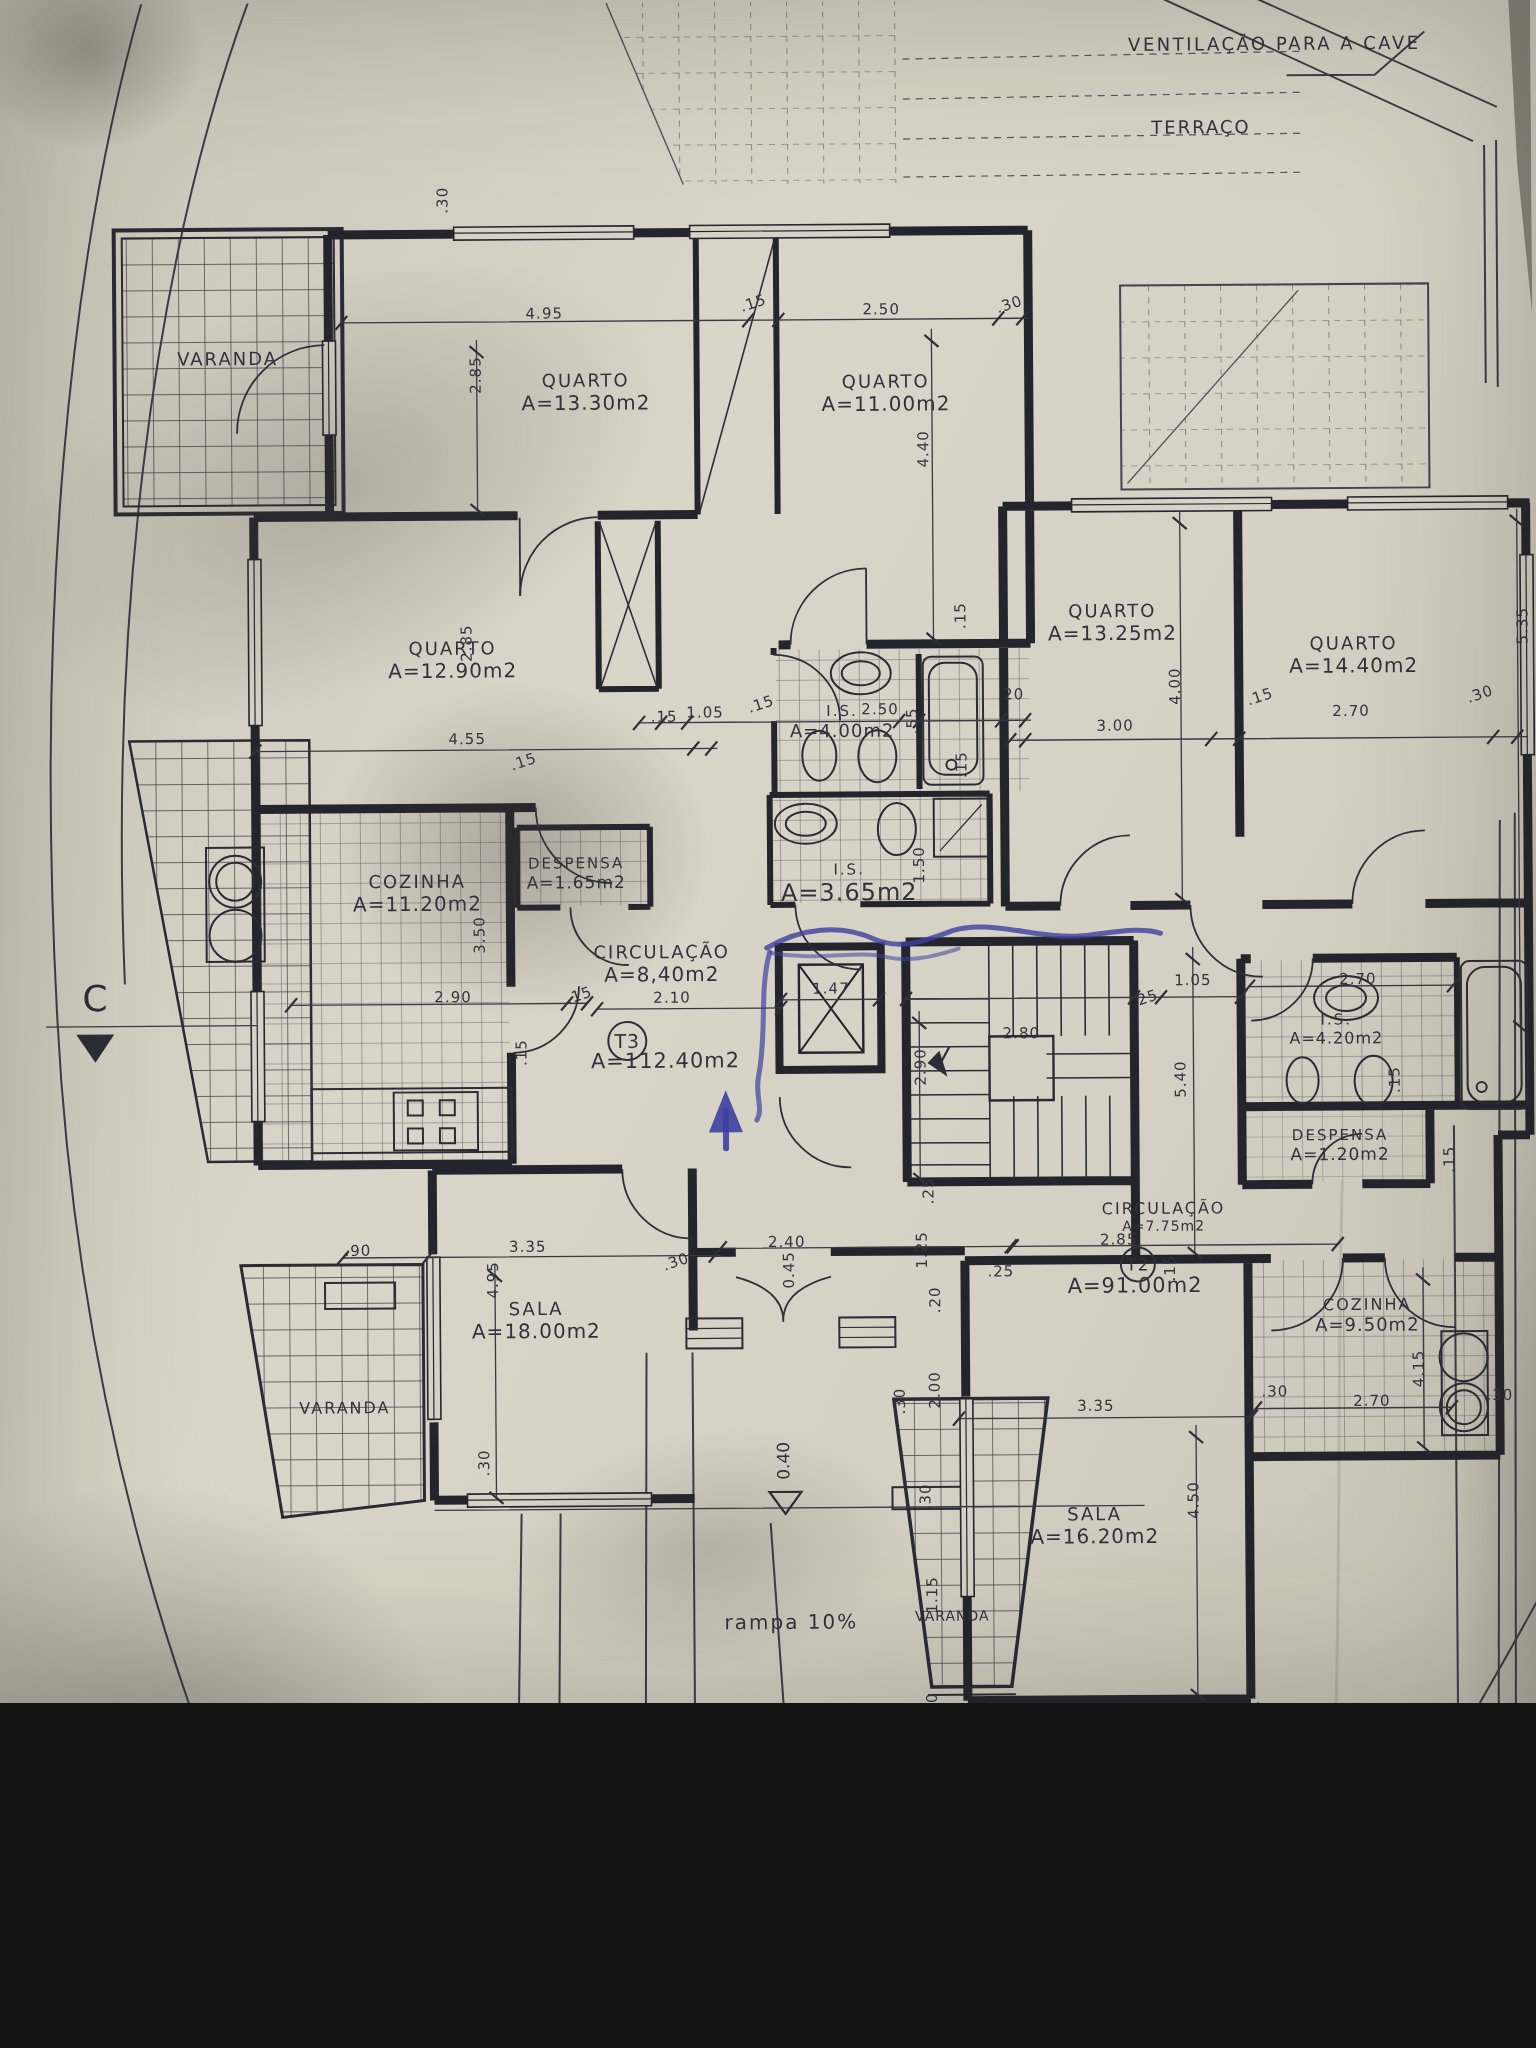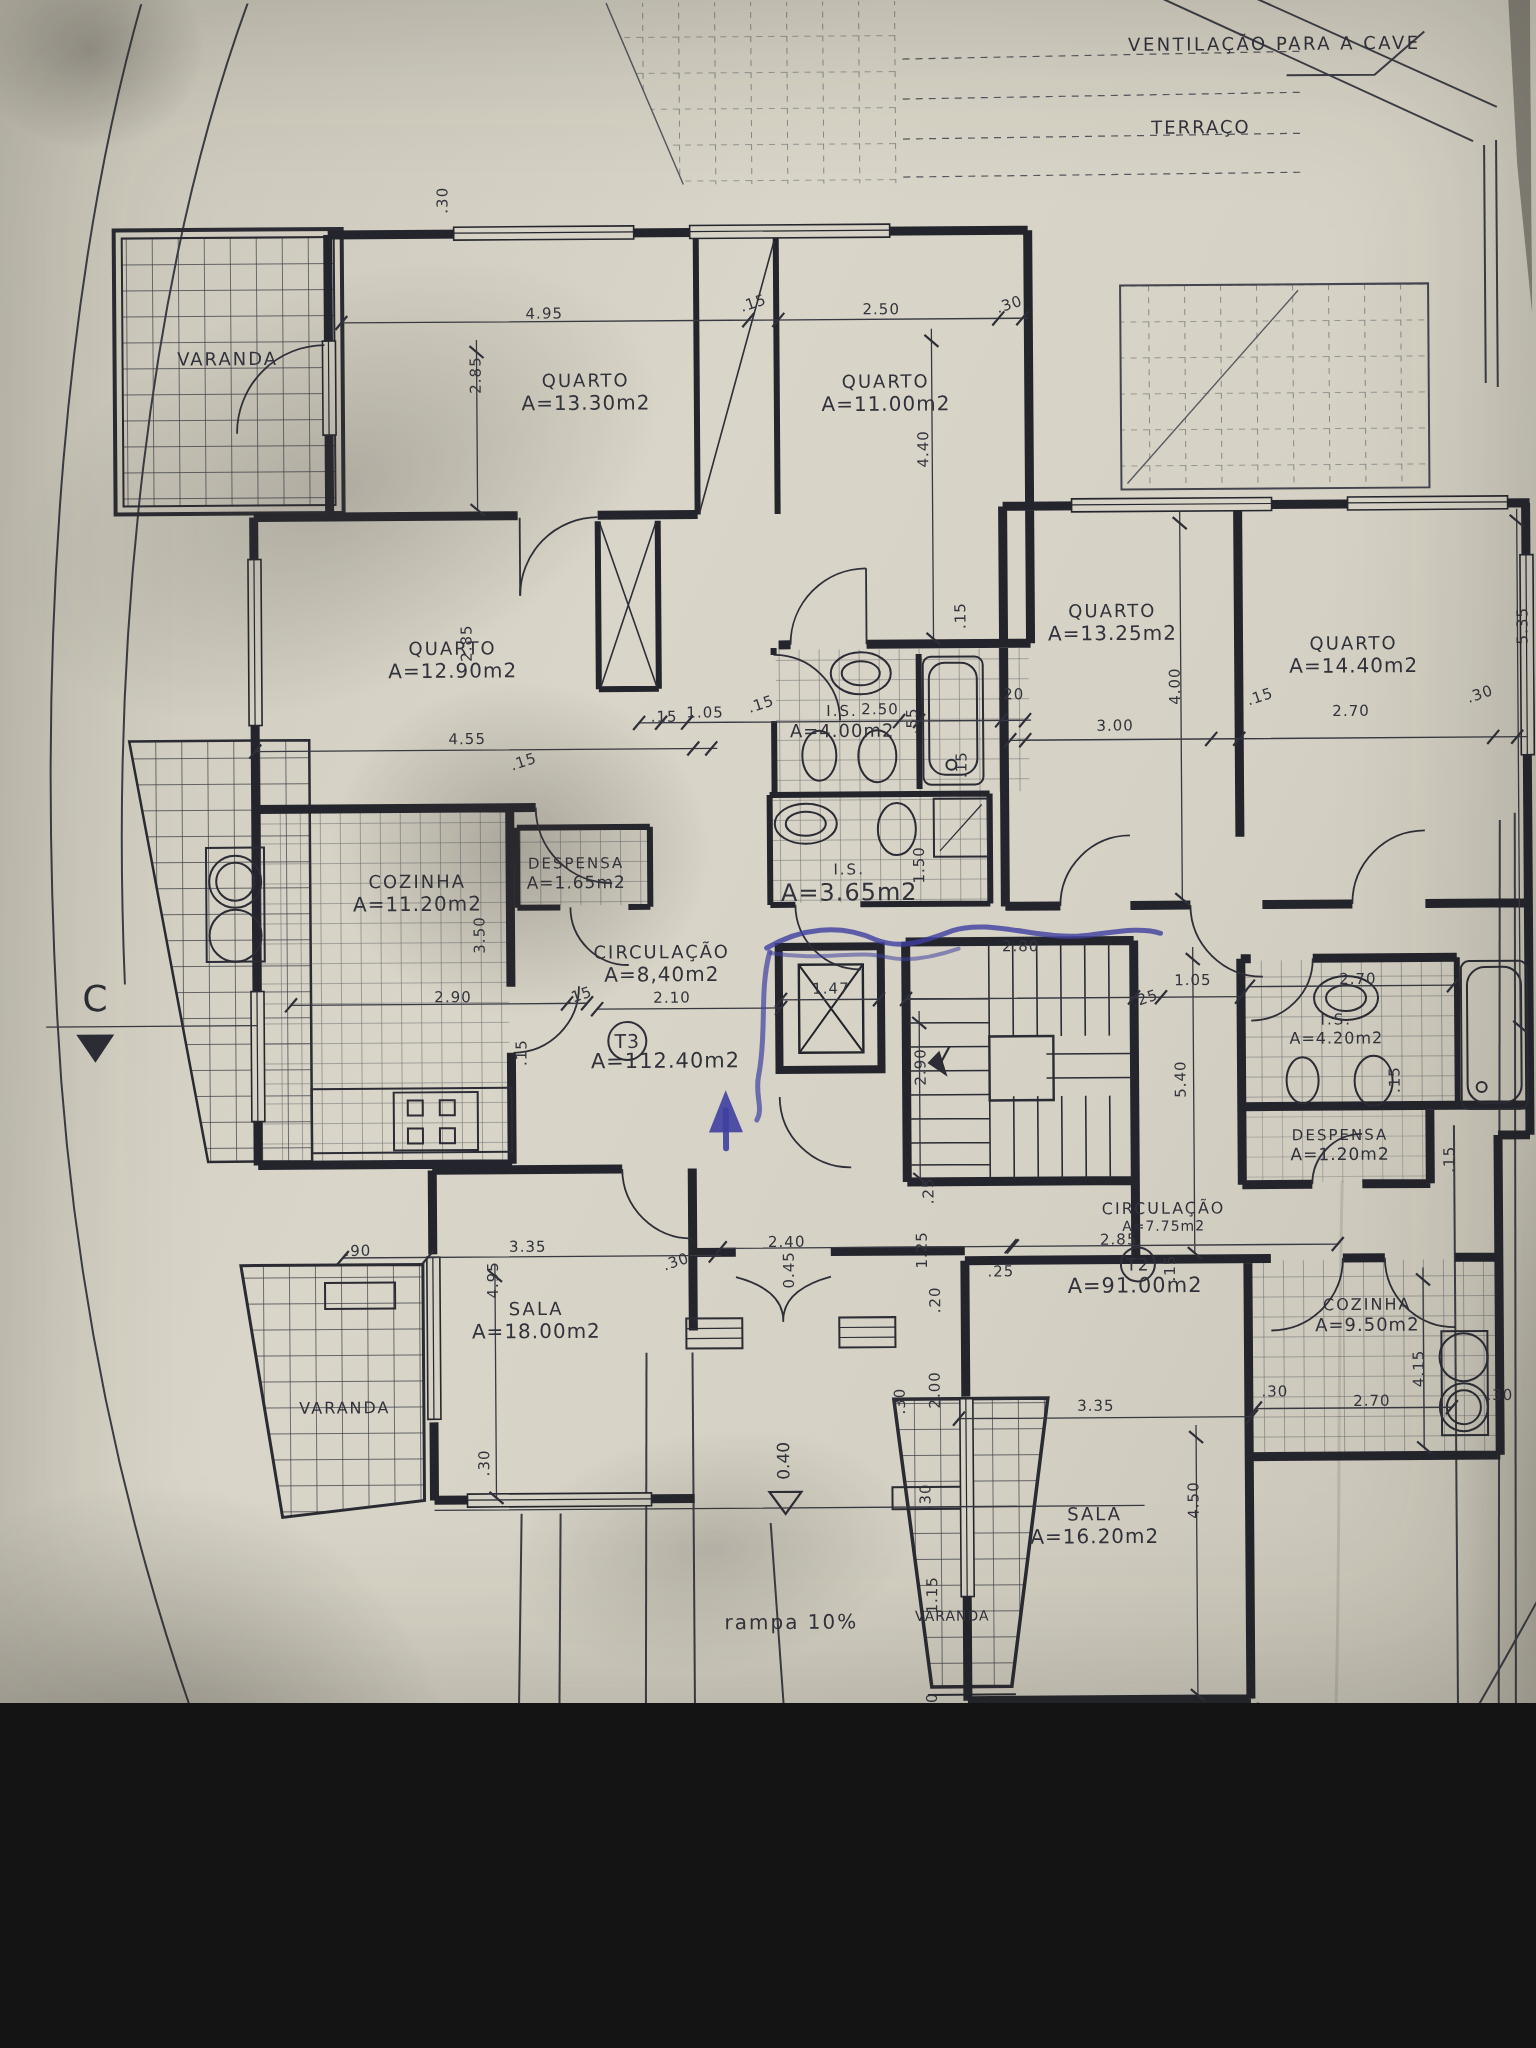--- a/index.html
+++ b/index.html
@@ -389,21 +389,21 @@
 <span class="dim s" style="left:1261px;top:700px">.15</span>
 <span class="dim" style="left:1352px;top:715px">2.70</span>
 <span class="dim s" style="left:1481px;top:699px">.30</span>
 <span class="dim v" style="left:1524px;top:631px">5.35</span>
 <span class="dim" style="left:452px;top:995px">2.90</span>
 <span class="dim v" style="left:479px;top:933px">3.50</span>
 <span class="dim s" style="left:578px;top:994px">.15</span>
 <span class="dim v" style="left:520px;top:1051px">.15</span>
 <span class="dim" style="left:671px;top:997px">2.10</span>
 <span class="dim" style="left:830px;top:989px">1.47</span>
-<span class="dim" style="left:1020px;top:948px">2.80</span>
+<span class="dim" style="left:1020px;top:1035px">2.80</span>
 <span class="dim s" style="left:1144px;top:1001px">.25</span>
 <span class="dim" style="left:1192px;top:983px">1.05</span>
 <span class="dim v" style="left:919px;top:1068px">2.90</span>
 <span class="dim v" style="left:1179px;top:1082px">5.40</span>
 <span class="dim v" style="left:926px;top:1192px">.25</span>
 <span class="dim" style="left:1357px;top:983px">2.70</span>
 <span class="dim v" style="left:1393px;top:1084px">.15</span>
 <span class="dim v" style="left:1447px;top:1164px">.15</span>
 <span class="dim" style="left:1116px;top:1242px">2.85</span>
 <span class="dim" style="left:998px;top:1273px">.25</span>

